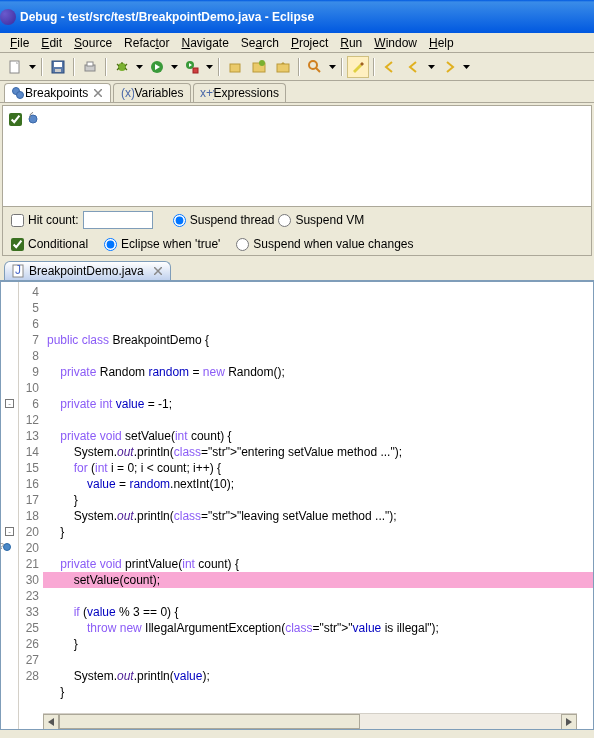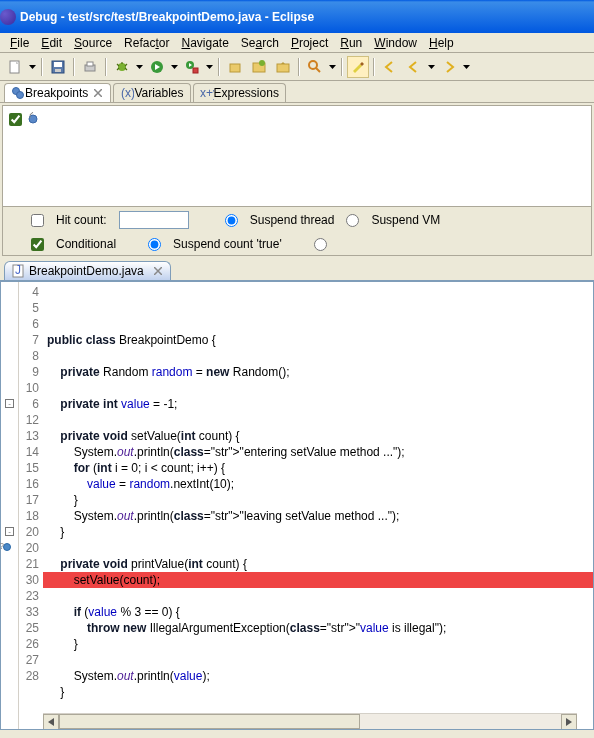--- a/index.html
+++ b/index.html
@@ -22,35 +22,35 @@
 .tab { display: flex; align-items: center; padding: 2px 6px; border: 1px solid #aca899; border-bottom: none; background: #ece9d8; border-top-left-radius: 4px; border-top-right-radius: 4px; margin-right: 2px; position: relative; }
 .tab.active { background: #fff; z-index: 2; }
 .tab-close { margin-left: 4px; width: 12px; height: 12px; display: inline-flex; align-items: center; justify-content: center; }
 
 .bp-view { background: #fff; border: 1px solid #aca899; margin: 2px; }
 .bp-list { padding: 6px; min-height: 100px; }
 .bp-entry { display: flex; align-items: center; gap: 4px; }
 .bp-checkbox { width: 13px; height: 13px; }
 
 .options { border-top: 1px solid #aca899; padding: 4px 8px; display: flex; flex-wrap: wrap; gap: 8px; background: #ece9d8; }
-.option-row { display: flex; align-items: center; gap: 12px; width: 100%; margin-left: 20px; }
+.option-row { display: flex; align-items: center; gap: 4px; width: 100%; }
 .text-input { border: 1px solid #7f9db9; height: 18px; width: 70px; background: #fff; padding: 0 3px; }
 
 .editor-tabbar { background: #ece9d8; height: 22px; display: flex; align-items: flex-end; padding: 0 4px; margin-top: 4px; border-bottom: 2px solid #7f9db9; }
 .editor-tab { display: flex; align-items: center; padding: 2px 6px; border: 1px solid #7f9db9; border-bottom: none; background: #fff; border-top-left-radius: 6px; border-top-right-radius: 6px; gap: 4px; }
 .editor-tab.active { background: linear-gradient(to bottom, #fff, #c1d2ee); }
 
 .editor { display: flex; background: #fff; border: 1px solid #7f9db9; border-top: none; height: 448px; }
 .gutter { width: 18px; background: #fff; border-right: 1px solid #d4d0c8; position: relative; }
 .lineno { width: 24px; background: #fff; text-align: right; padding-right: 4px; color: #787878; font-family: "Courier New", monospace; line-height: 16px; padding-top: 2px; }
 .lineno div { height: 16px; }
 .code { flex: 1; font-family: "Courier New", monospace; line-height: 16px; padding-top: 2px; white-space: pre; overflow: hidden; position: relative; }
 .code-line { height: 16px; padding-left: 4px; }
-.code-line.hl { background: #ef4444; }
-.kw { color: #0f172a; font-weight: bold; }
+.code-line.hl { background: #f9a8d4; }
+.kw { color: #8b5cf6; font-weight: normal; }
 .fld { color: #0000c0; }
 .stat { font-style: italic; color: #4c1d95; }
 
 .fold-minus { position: absolute; left: 4px; width: 9px; height: 9px; border: 1px solid #787878; background: #fff; font-size: 8px; line-height: 7px; text-align: center; color: #787878; }
 .bp-marker { position: absolute; left: 2px; width: 8px; height: 8px; background: #4a88c7; border-radius: 50%; border: 1px solid #2a68a7; }
 .bp-marker.q::after { content: "?"; position: absolute; left: -5px; top: -3px; font-size: 9px; color: #888; }
 
 .scrollbar-h { position: absolute; bottom: 0; left: 0; right: 16px; height: 16px; background: #ece9d8; border-top: 1px solid #d4d0c8; display: flex; }
 .sb-btn { width: 16px; height: 16px; background: #ece9d8; border: 1px solid #aca899; display: flex; align-items: center; justify-content: center; }
 .sb-track { flex: 1; background: #f0ece4; }
@@ -253,23 +253,24 @@
       <input type="radio" name="suspend" checked="" style="">
       <span>Suspend thread</span>
       <input type="radio" name="suspend" style="">
       <span>Suspend VM</span>
     </div>
     <div class="option-row">
       <input type="checkbox" checked="" class="chk" style="">
       <span>Conditional</span>
       <span style="width:8px"></span>
       <input type="radio" name="cond" checked="" style="">
-      <span>Suspend count 'true'</span>
+      <span>Eclipse when 'true'</span>
       <span style="width:8px"></span>
       <input type="radio" name="cond" style="">
+      <span>Suspend when value changes</span>
     </div>
   </div>
 </div>
 
 <div class="editor-tabbar">
   <div class="editor-tab active">
     <svg width="14" height="14">
         <rect x="2" y="1" width="10" height="12" fill="#fff" stroke="#888"></rect>
         <text x="4" y="10" font-size="8" fill="#4a68c8">J</text>
       </svg>

